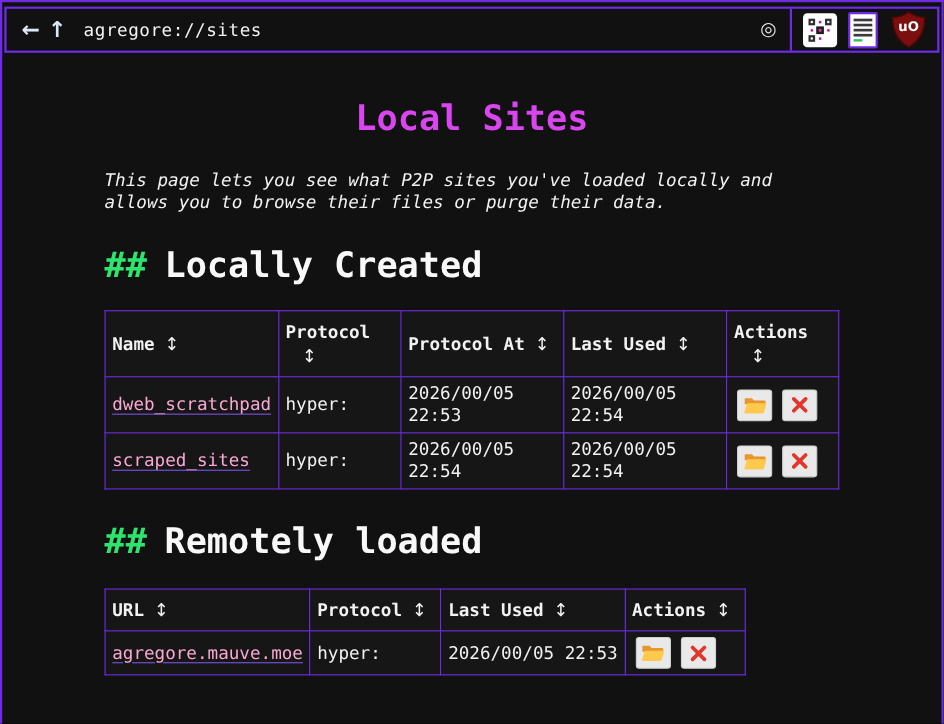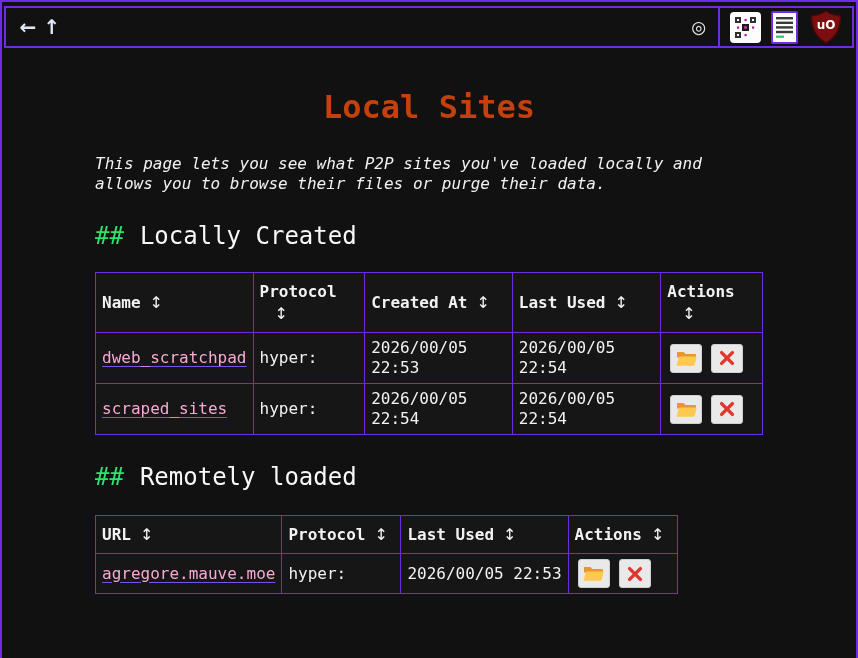--- a/index.html
+++ b/index.html
@@ -64,31 +64,31 @@
     display: flex; align-items: center; justify-content: center;
   }
   .shield-btn { margin-left: 10px; margin-right: 8px; }
 
   
   .content { width: 668px; margin: 0 auto; }
   h1.page-title {
     margin-top: 40px;
     font-size: 32px; font-weight: bold;
     text-align: center;
-    color: #c2410c;
+    color: #d946ef;
   }
   p.page-desc {
     margin-top: 28px;
     font-size: 16px; line-height: 20px;
     color: #f2f2f2;
     font-style: italic;
   }
   h2.section-heading {
     margin-top: 28px;
-    font-size: 24px; font-weight: normal;
+    font-size: 32px; font-weight: bold;
     color: #f8f8f8;
   }
   h2 .hash { color: #2de56e; margin-right: 16px; }
 
   table {
     border-collapse: collapse;
     table-layout: fixed;
     margin-top: 22px;
     background: #161616;
     padding-left: 48px;
@@ -132,20 +132,21 @@
   }
 </style>
 </head>
 <body>
 
 <div class="window">
 
   <div class="topbar">
     <button class="nav-arrow">←</button>
     <button class="nav-arrow">↑</button>
+    <span class="url-text">agregore://sites</span>
 
     <div class="topbar-right">
       <button class="target-btn">◎</button>
       <div class="bar-divider"></div>
 
       <button class="icon-btn">
         <span class="qr-box">
           <svg width="25" height="25" viewBox="0 0 25 25">
             <rect x="2" y="2" width="6" height="6" fill="#2f2f2f"></rect>
               <rect x="4" y="4" width="2" height="2" fill="#ffffff"></rect>
@@ -204,21 +205,21 @@
       </colgroup>
       <thead>
         <tr>
           <th>
             <span>Name</span><span class="sort">↕</span>
           </th>
           <th>
             <span>Protocol</span><span class="sort block">↕</span>
           </th>
           <th>
-            <span>Created At</span><span class="sort">↕</span>
+            <span>Protocol At</span><span class="sort">↕</span>
           </th>
           <th>
             <span>Last Used</span><span class="sort">↕</span>
           </th>
           <th>
             <span>Actions</span><span class="sort block">↕</span>
           </th>
         </tr>
       </thead>
       <tbody>

